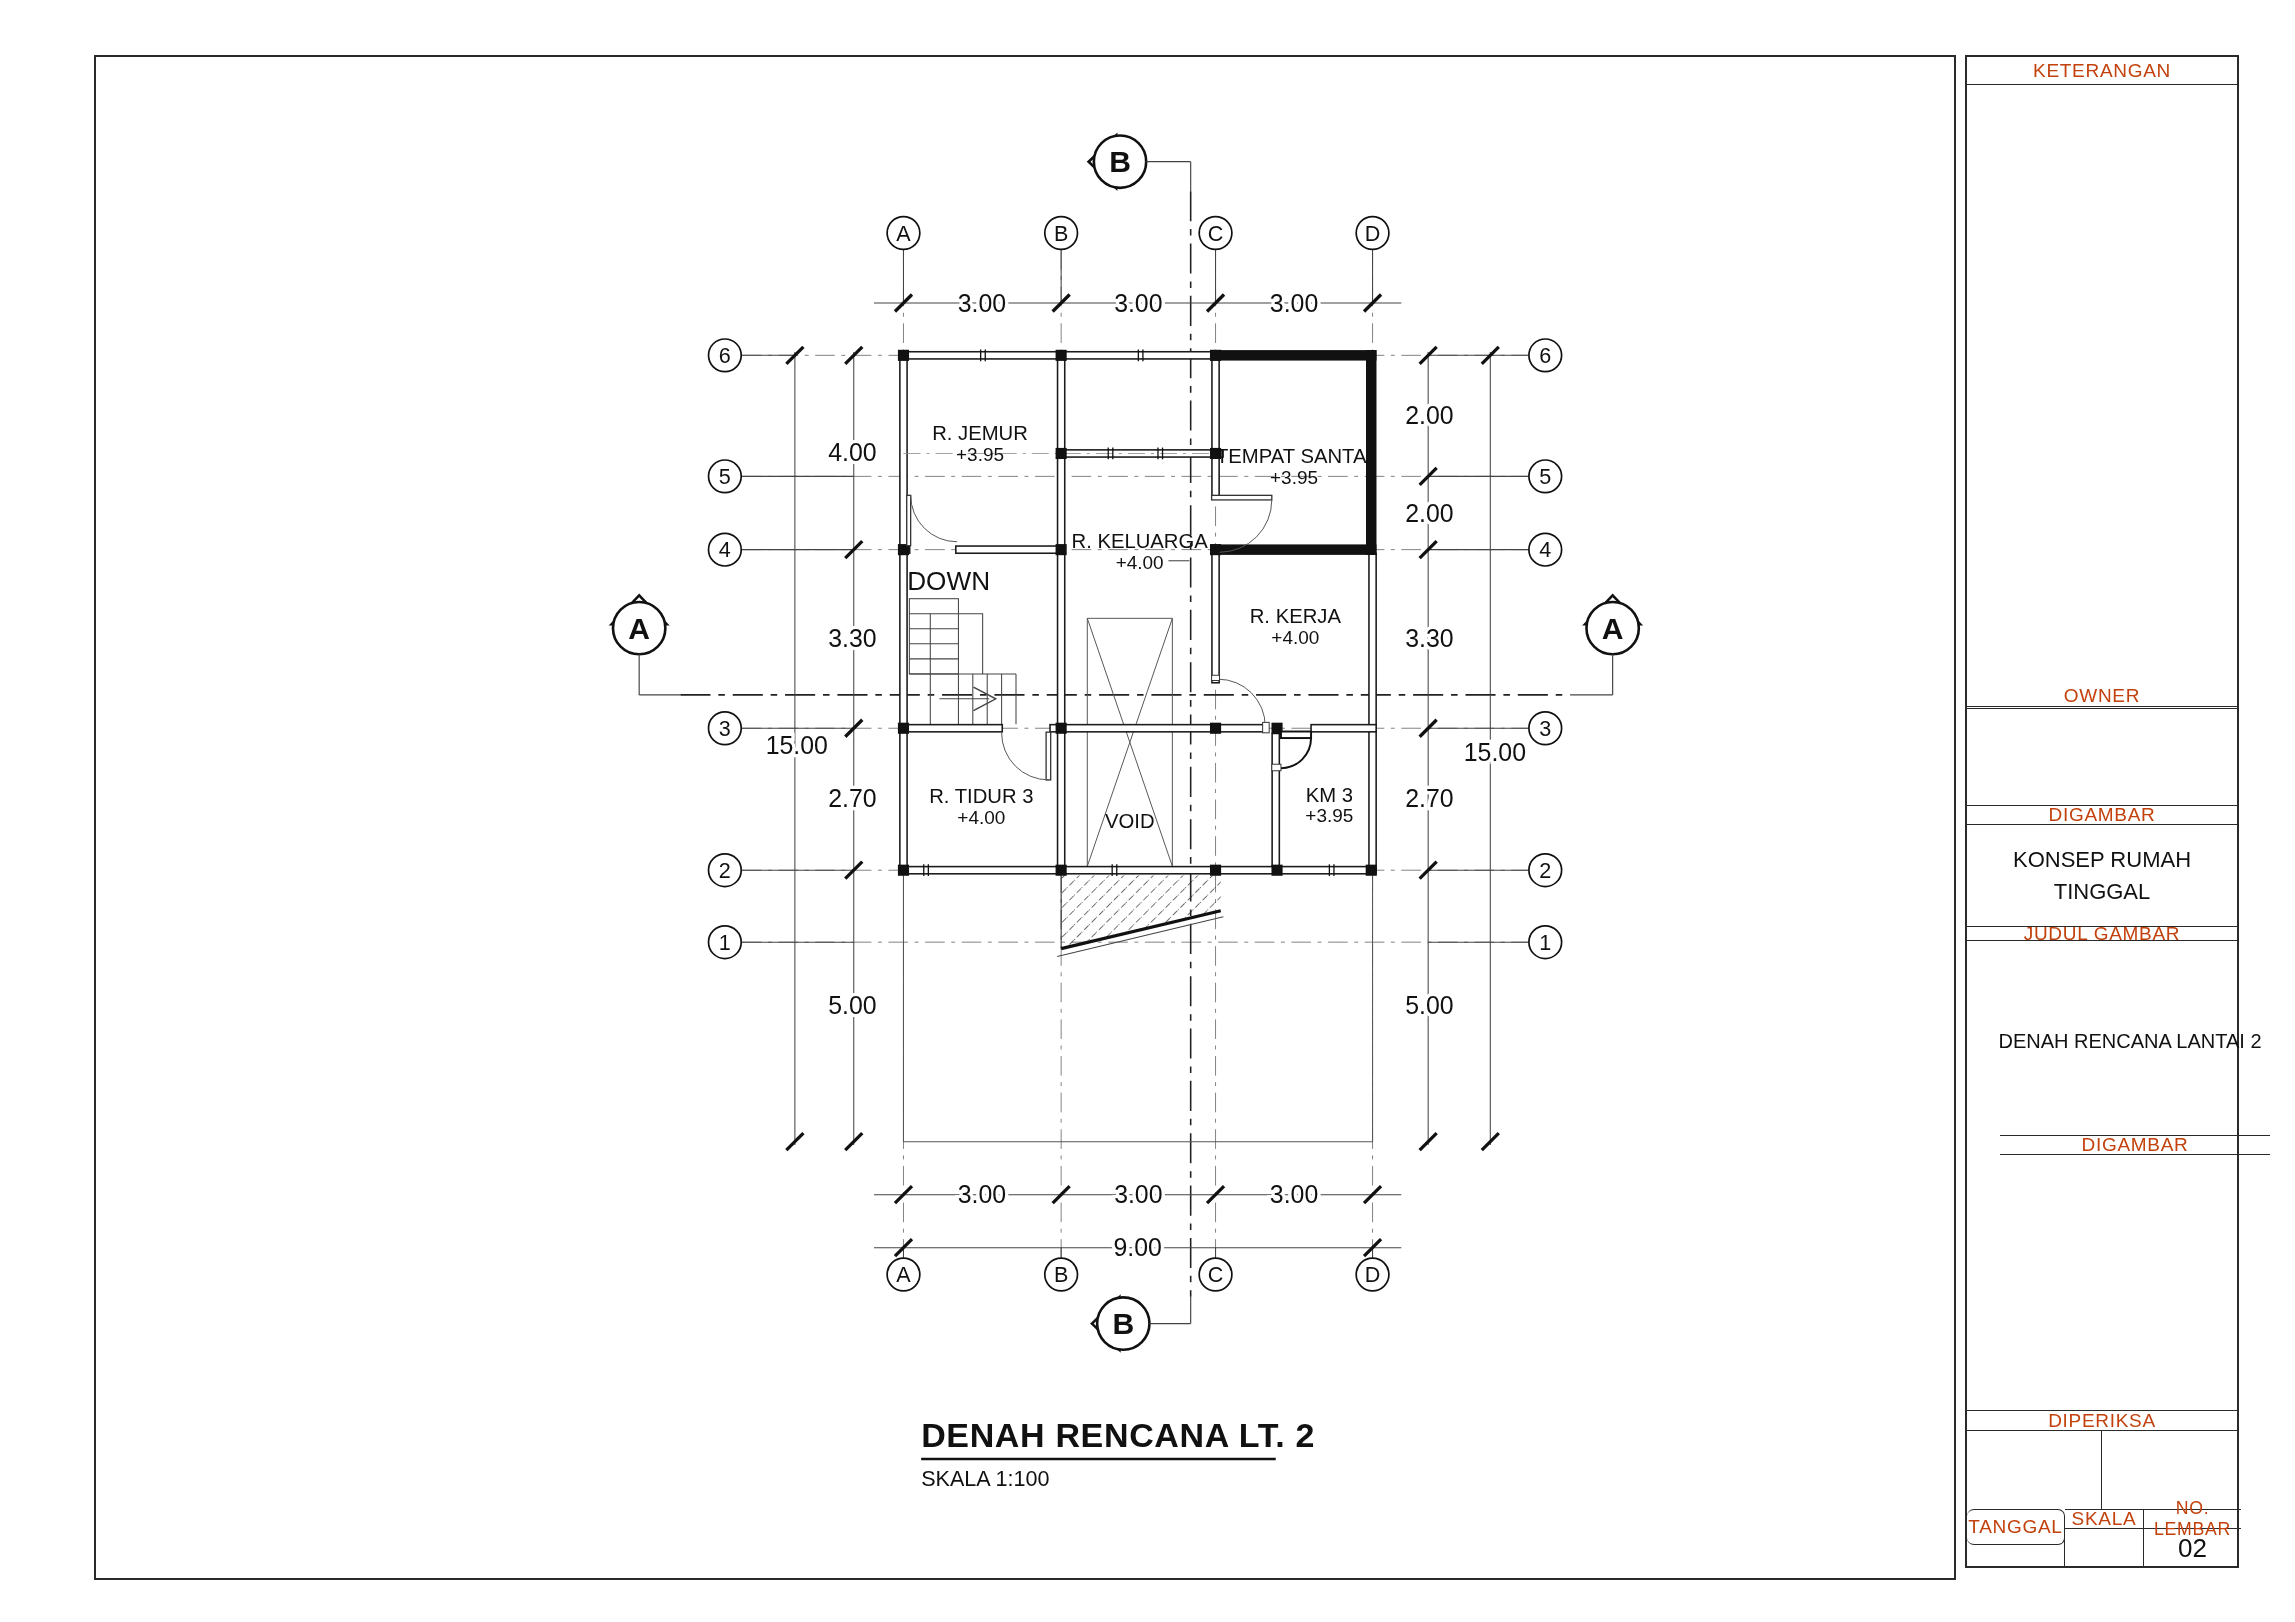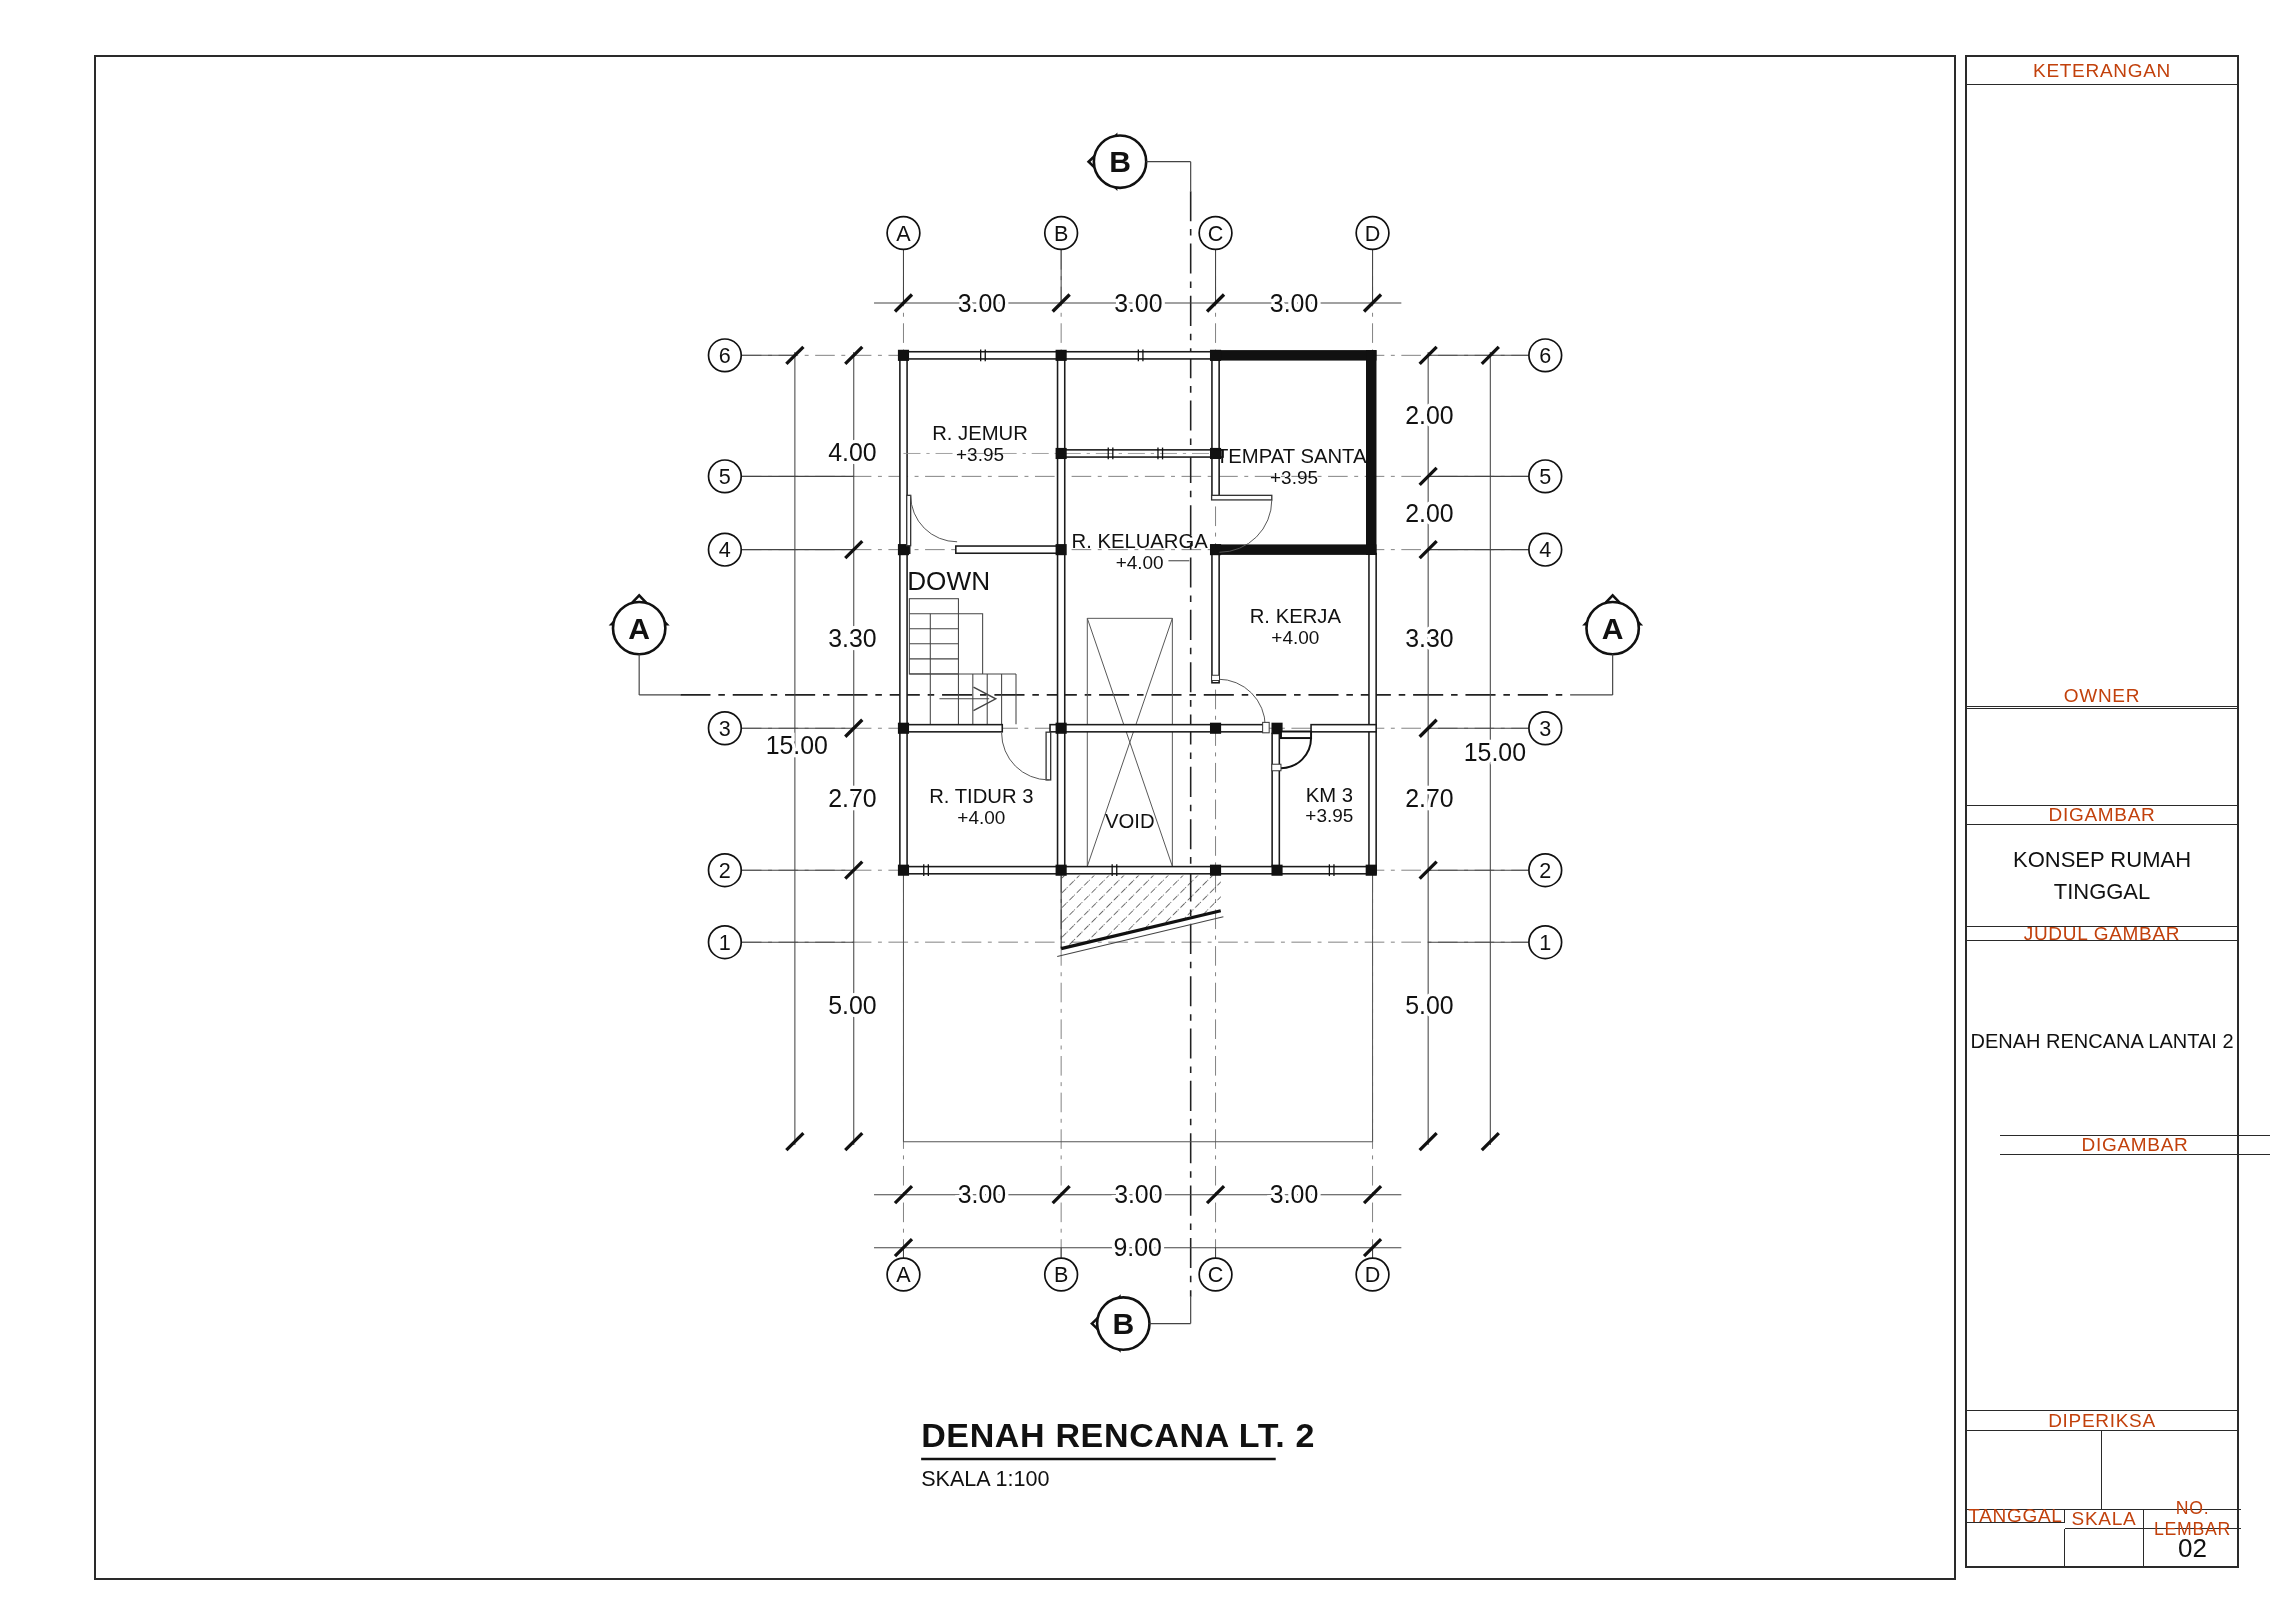--- a/index.html
+++ b/index.html
@@ -372,26 +372,26 @@
   </svg>
 
   <div id="title-block">
     <div class="tb-cell tb-head b-b" style="top:0;height:28px;">KETERANGAN</div>
     <div class="tb-cell b-b" style="top:28px;height:624px;"></div>
     <div class="tb-cell tb-head b-b" style="top:628px;height:22px;text-align:right;">OWNER</div>
     <div class="tb-cell b-b" style="top:674px;height:75px;"></div>
     <div class="tb-cell tb-head b-b" style="top:749px;height:19px;">DIGAMBAR</div>
     <div class="tb-cell tb-value-lg" style="top:768px;height:101px;padding:0 36px;">KONSEP RUMAH TINGGAL</div>
     <div class="tb-cell tb-head b-t b-b" style="top:869px;height:15px;">JUDUL GAMBAR</div>
-    <div class="tb-cell tb-value-md" style="top:889px;height:190px;">DENAH RENCANA LANTAI 2</div>
+    <div class="tb-cell tb-value-md" style="top:889px;height:190px;margin-left:28px;">DENAH RENCANA LANTAI 2</div>
     <div class="tb-cell tb-head b-t b-b" style="top:1078px;height:20px;margin-left:33px;">DIGAMBAR</div>
     <div class="tb-cell" style="top:1099px;height:254px;"></div>
     <div class="tb-cell tb-head b-t b-b" style="top:1353px;height:21px;">DIPERIKSA</div>
     <div class="tb-cell" style="top:1374px;height:79px;width:50%;left:0;border-right:1.6px solid #2a2a2a;"></div>
-    <div class="tb-cell tb-head b-t b-b" style="top:1452px;height:14px;width:98px;left:0;border-right:1.6px solid #2a2a2a;">TANGGAL</div>
+    <div class="tb-cell tb-head b-t b-b" style="top:1452px;height:36px;width:98px;left:0;border-right:1.6px solid #2a2a2a;border-radius:7px;">TANGGAL</div>
     <div class="tb-cell tb-head b-t b-b" style="top:1452px;height:19.6px;width:79px;left:98px;border-right:1.6px solid #2a2a2a;">SKALA</div>
     <div class="tb-cell tb-head b-t b-b" style="top:1452px;height:19.6px;width:97px;left:177px;font-size:17.7px;">NO. LEMBAR</div>
     <div class="tb-cell" style="top:1472px;height:39px;width:98px;left:0;border-right:1.6px solid #2a2a2a;"></div>
     <div class="tb-cell" style="top:1472px;height:39px;width:79px;left:98px;border-right:1.6px solid #2a2a2a;"></div>
     <div class="tb-cell tb-sheetnum" style="top:1472px;height:39px;width:97px;left:177px;">02</div>
   </div>
 
 </div>
 
 

